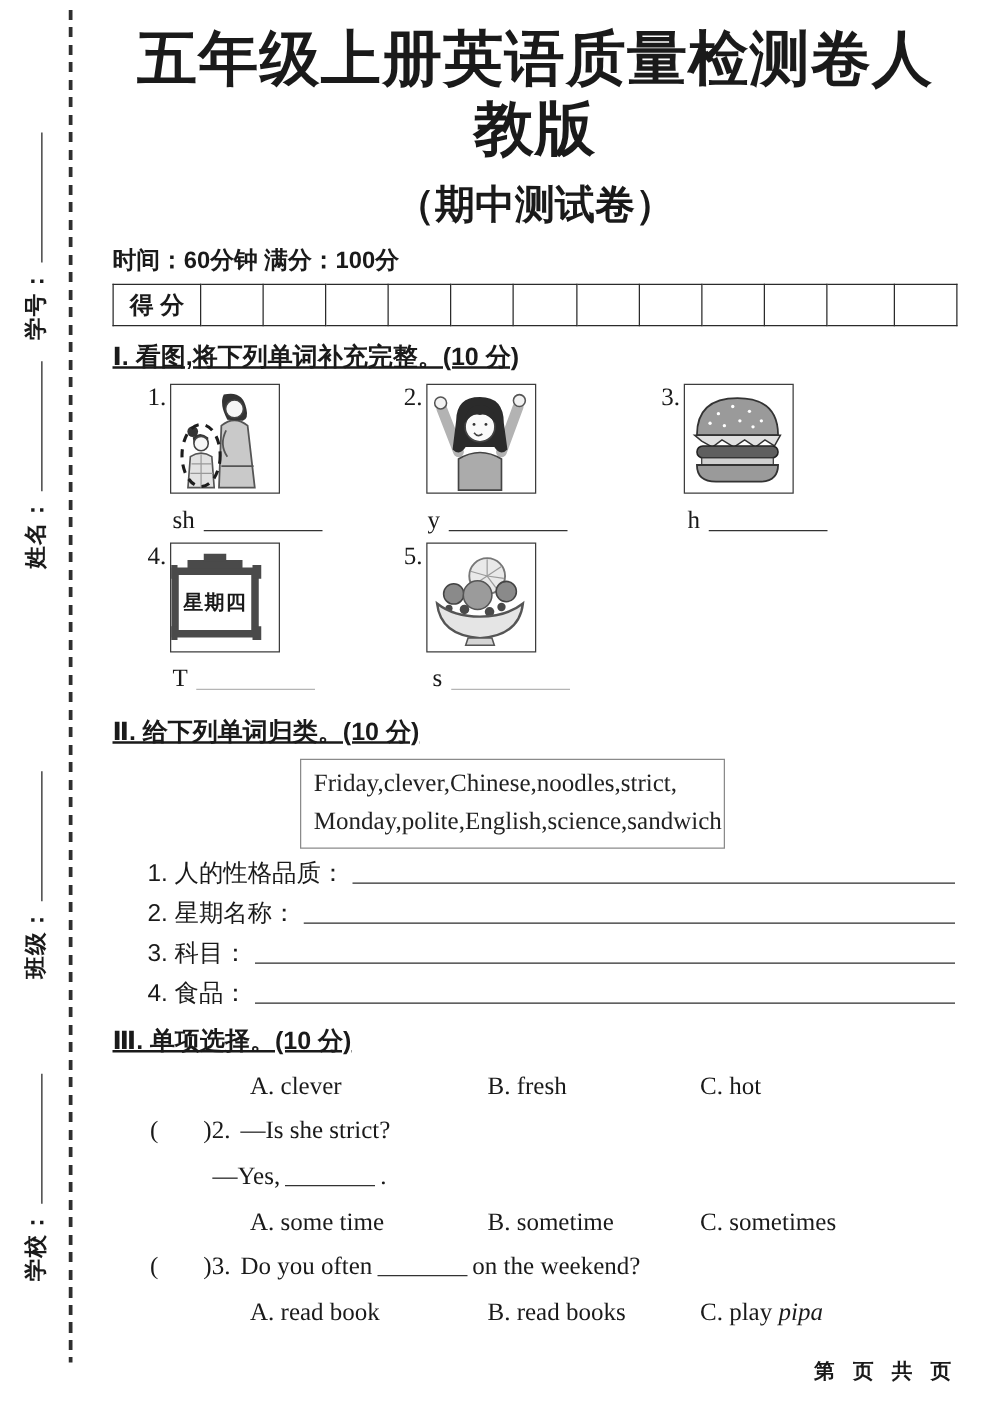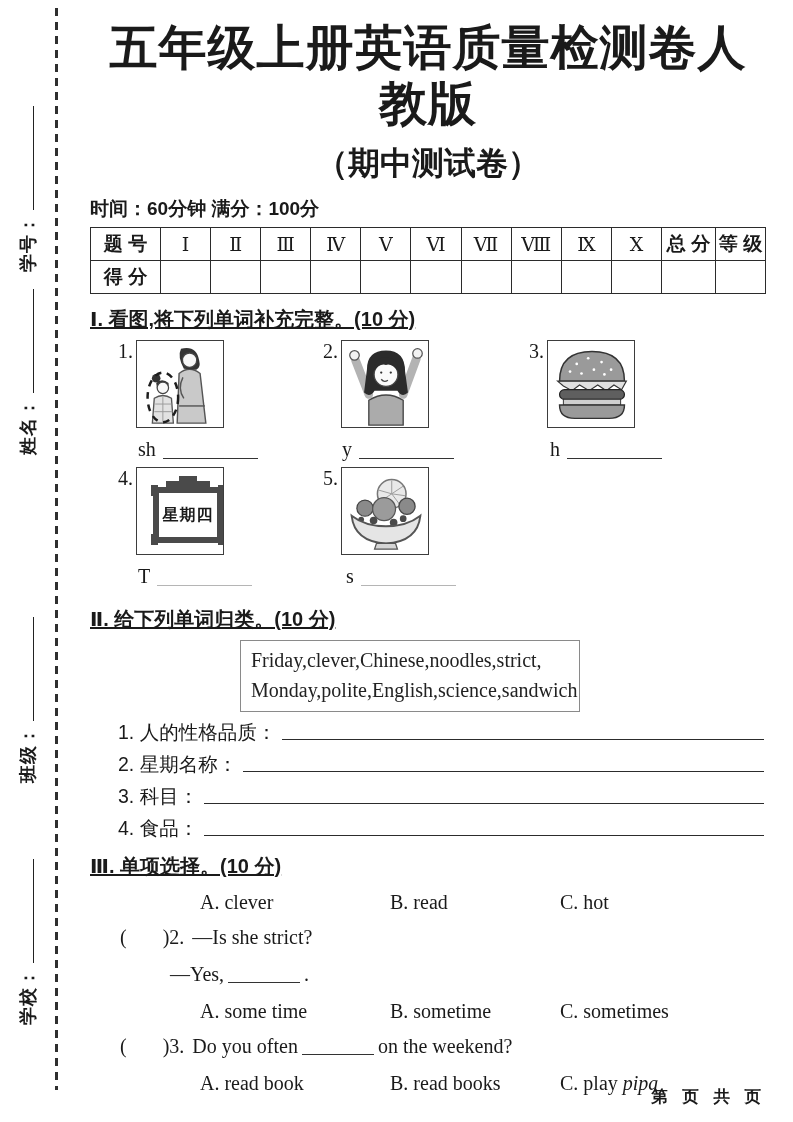--- a/index.html
+++ b/index.html
@@ -35,21 +35,21 @@
   }
   table.score td.hd { font-family:"Liberation Sans","DejaVu Sans",sans-serif; font-weight:600; }
 
   .sec-head { font-size:20px; font-weight:800; line-height:26px; margin-top:12px;text-decoration:underline; }
 
   .pic-row { display:flex; margin-top:8px; }
   .pic-item { display:flex; align-items:flex-start; }
   .pic-num { font-size:20px; margin:0 3px 0 0; }
   .pic-box {
     width:88px; height:88px; border:1.6px solid #3d3d3d; background:#fff;
-    display:flex; align-items:center; justify-content:flex-end; overflow:hidden;
+    display:flex; align-items:center; justify-content:flex-start; overflow:hidden;
   }
   .ml28{margin-left:28px;} .ml99{margin-left:99px;} .ml100{margin-left:100px;}
 
   .ans-row { position:relative; height:34px; margin-top:3px; font-size:20px; }
   .ans { position:absolute; bottom:4px; white-space:nowrap; }
   .blank { display:inline-block; border-bottom:1.6px solid #333; height:18px; vertical-align:-3px; }
   .blank.w95 { width:95px; margin-left:7px; }
   .blank.light { border-bottom-color:#b5b5b5; }
 
   
@@ -119,35 +119,20 @@
         <col>
         <col>
         <col>
         <col>
         <col>
         <col>
       <col style="width:54px">
         <col style="width:50px">
     </colgroup>
     <tbody>
-        <tr>
-      <td class="hd">题 号</td>
-      <td>Ⅰ</td>
-      <td>Ⅱ</td>
-      <td>Ⅲ</td>
-      <td>Ⅳ</td>
-      <td>Ⅴ</td>
-      <td>Ⅵ</td>
-      <td>Ⅶ</td>
-      <td>Ⅷ</td>
-      <td>Ⅸ</td>
-      <td>Ⅹ</td>
-      <td class="hd">总 分</td>
-      <td class="hd">等 级</td>
-    </tr>
     <tr>
       <td class="hd">得 分</td>
       <td></td>
           <td></td>
       <td></td>
           <td></td>
       <td></td>
           <td></td>
       <td></td>
           <td></td>
@@ -294,21 +279,21 @@
   </div>
   <div class="cat-line">
     <span class="cat-label">4. 食品：</span>
     <span class="grow-line"></span>
   </div>
 
   <div class="sec-head" style="margin-top:13px">Ⅲ. 单项选择。(10 分)</div>
 
   <div class="opt-row serif">
     <span class="opt oa">A. clever</span>
-    <span class="opt ob">B. read</span>
+    <span class="opt ob">B. fresh</span>
     <span class="opt oc">C. hot</span>
   </div>
 
   <div class="q-line serif">
     <span>(</span><span class="paren-gap"></span><span>)</span><span class="q-num">2.</span><span>—Is she strict?</span>
   </div>
   <div class="q-line q-cont serif">
     <span>—Yes,</span><span class="qblank"></span><span>.</span>
   </div>
   <div class="opt-row serif">

